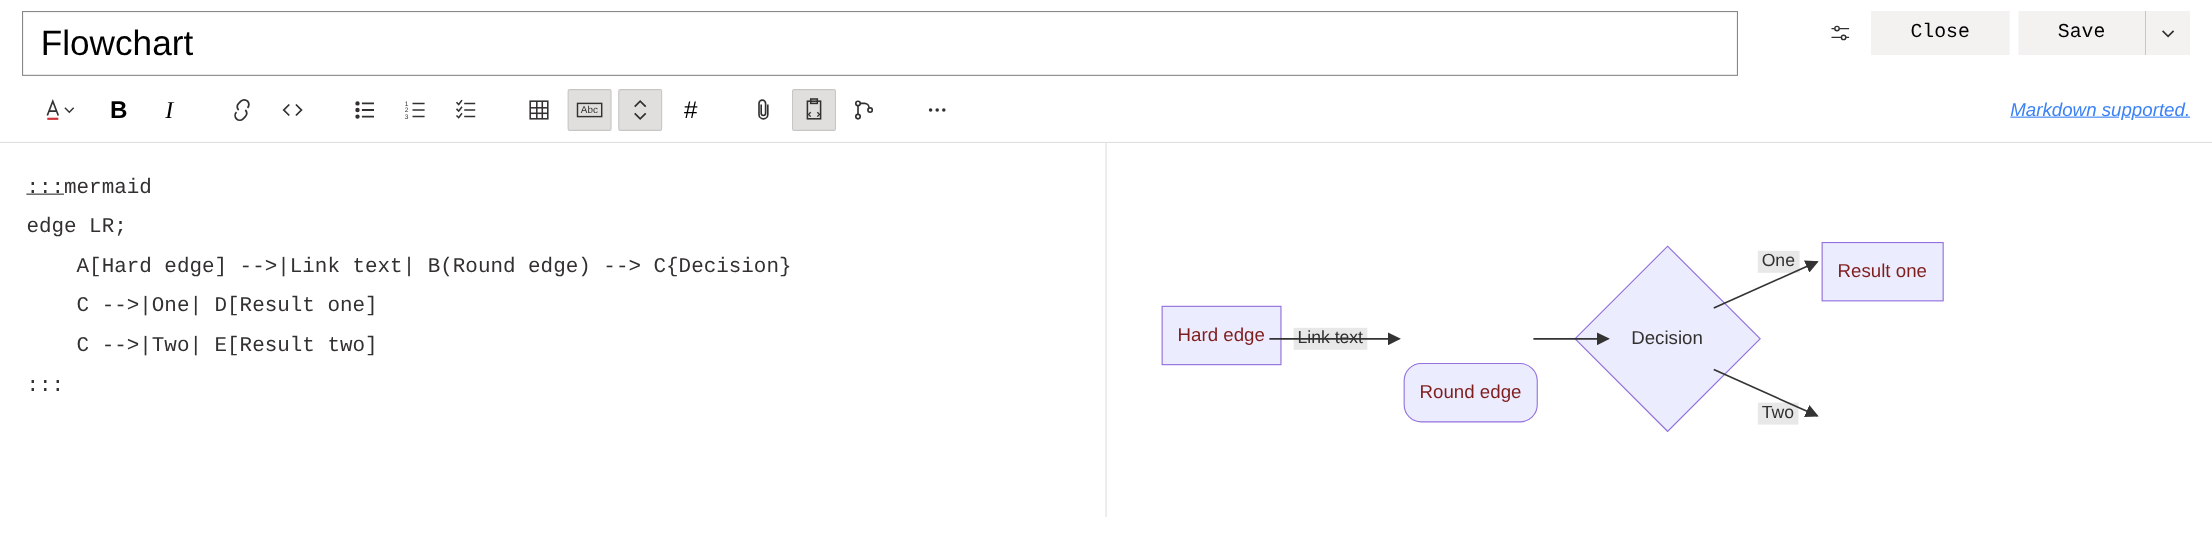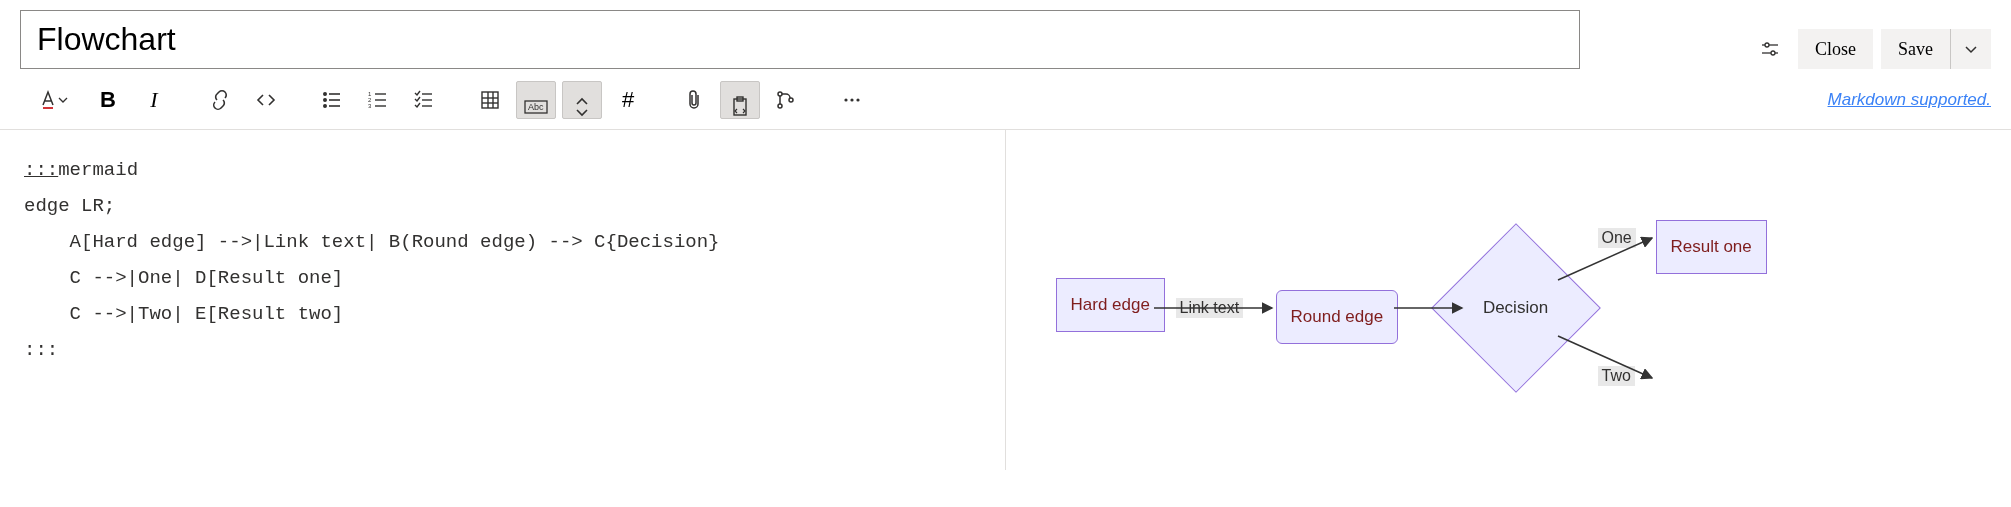--- a/index.html
+++ b/index.html
@@ -5,21 +5,21 @@
   * { box-sizing: border-box; margin: 0; padding: 0; }
   body {
     font-family: "Segoe UI", -apple-system, sans-serif;
     font-size: 14px;
     color: #323130;
     background: #fff;
     width: 2011px;
   }
   .header-row {
     display: flex;
-    align-items: flex-end;
+    align-items: flex-start;
     gap: 10px;
     padding: 10px 20px 8px 20px;
   }
   .title-input {
     flex: 1;
     border: 1px solid #8a8886;
     padding: 10px 16px;
     font-size: 32px;
     font-weight: 400;
     outline: none;
@@ -38,25 +38,25 @@
     display: flex;
     align-items: center;
     justify-content: center;
     cursor: pointer;
     background: transparent;
     border: none;
   }
   .btn {
     background: #f3f2f1;
     border: none;
-    padding: 0 17px;
+    padding: 0 36px;
     height: 40px;
     font-size: 18px;
     cursor: pointer;
-    font-family: Liberation Serif, serif;
+    font-family: Liberation Mono, monospace;
   }
   .btn-split {
     display: flex;
   }
   .btn-split .btn { border-right: 1px solid #c8c6c4; }
   .btn-split .chev {
     background: #f3f2f1;
     border: none;
     width: 40px;
     height: 40px;
@@ -72,21 +72,21 @@
   }
   .tbtn {
     width: 40px;
     height: 38px;
     display:flex;align-items:center;justify-content:center;
     cursor:pointer;
     background:transparent;border:none;
     border-radius:2px;
   }
   .tbtn.wide { width: 56px; }
-  .tbtn.active { background: #e1dfdd; border:1px solid #c8c6c4;align-items:flex-end; }
+  .tbtn.active { background: #e1dfdd; border:1px solid #c8c6c4; }
   .tool-gap { width: 14px; }
   .spacer { flex:1; }
   .md-link {
     color: #3b82f6;
     text-decoration: underline;
     font-style: italic;
     font-size: 17px;
     cursor:pointer;
   }
   .content {
@@ -109,21 +109,21 @@
   }
   .node {
     position:absolute;
     border:1px solid #9370DB;
     background:#ECECFF;
     padding:16px 14px;
     font-size:17px;
     text-align:center;
     color:#7f1d1d;
   }
-  .rounded { border-radius:6px; }
+  .rounded { border-radius:16px;margin-top:40px; }
   .diamond {
     position:absolute;
     width:120px;height:120px;
     display:flex;align-items:center;justify-content:center;
   }
   .diamond-shape{
     position:absolute;inset:0;
     background:#ECECFF;border:1px solid #9370DB;
     transform:rotate(45deg);
   }

